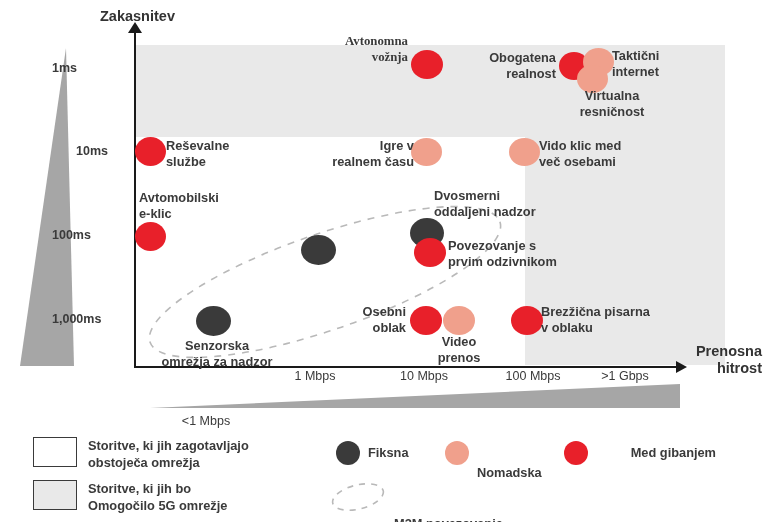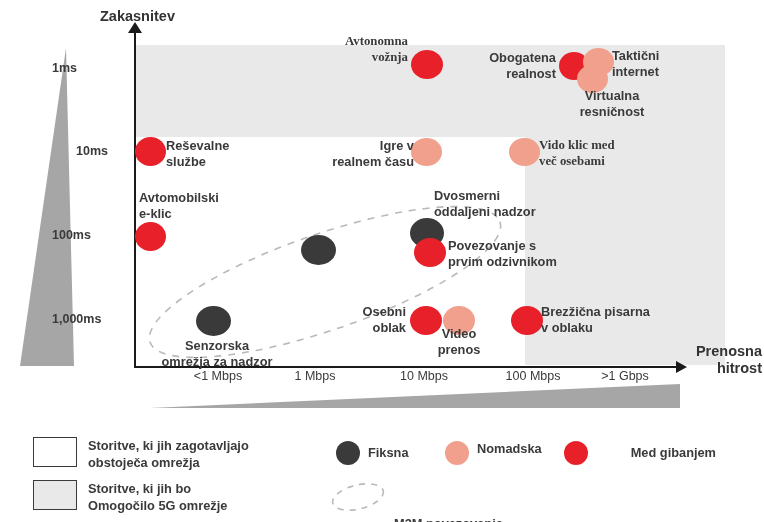--- a/index.html
+++ b/index.html
@@ -81,21 +81,21 @@
   <div class="axis-title" id="x-title">
     <div>Prenosna</div>
     <div>hitrost</div>
   </div>
 
   <div class="ytick" style="left:52px;top:61px;">1ms</div>
   <div class="ytick" style="left:52px;top:144px;margin-left:24px;">10ms</div>
   <div class="ytick" style="left:52px;top:228px;">100ms</div>
   <div class="ytick" style="left:52px;top:312px;">1,000ms</div>
 
-  <div class="xtick" style="left:170px;">&lt;1 Mbps</div>
+  <div class="xtick" style="left:158px;margin-top:45px;">&lt;1 Mbps</div>
   <div class="xtick" style="left:267px;">1 Mbps</div>
   <div class="xtick" style="left:376px;">10 Mbps</div>
   <div class="xtick" style="left:485px;">100 Mbps</div>
   <div class="xtick" style="left:577px;">&gt;1 Gbps</div>
 
   <svg id="m2m-svg" viewBox="0 0 400 185">
     <ellipse cx="200" cy="92" rx="185" ry="48" fill="none" stroke="#b9b9b9" stroke-width="1.6" stroke-dasharray="7,7" transform="rotate(-19 200 92)"></ellipse>
   </svg>
 
   <div class="bub c-mobile" style="left:411px;top:50px;width:32px;height:29px;"></div>
@@ -145,21 +145,21 @@
   <div class="plabel ta-l" style="left:139px;top:190px;width:120px;">
     <div>Avtomobilski</div>
     <div>e-klic</div>
   </div>
 
   <div class="plabel ta-r" style="left:318px;top:138px;width:96px;">
     <div>Igre v</div>
     <div>realnem času</div>
   </div>
 
-  <div class="plabel ta-l" style="left:539px;top:138px;width:120px;font-family:Liberation Serif, serif;">
+  <div class="plabel ta-l" style="left:539px;top:138px;width:120px;">
     <div>Vido klic med</div>
     <div>več osebami</div>
   </div>
 
 
   <div class="plabel ta-l" style="left:434px;top:188px;width:140px;">
     <div>Dvosmerni</div>
     <div>oddaljeni nadzor</div>
   </div>
 
@@ -171,21 +171,21 @@
   <div class="plabel ta-r" style="left:316px;top:304px;width:90px;">
     <div>Osebni</div>
     <div>oblak</div>
   </div>
 
   <div class="plabel ta-c" style="left:147px;top:338px;width:140px;">
     <div>Senzorska</div>
     <div>omrežja za nadzor</div>
   </div>
 
-  <div class="plabel ta-c" style="left:424px;top:326px;width:70px;text-align:center;">
+  <div class="plabel ta-c" style="left:424px;top:334px;width:70px;text-align:center;">
     <div>Video</div>
     <div>prenos</div>
   </div>
 
   <div class="plabel ta-l" style="left:541px;top:304px;width:150px;">
     <div>Brezžična pisarna</div>
     <div>v oblaku</div>
   </div>
 
   <div class="lg-box" style="left:33px;top:437px;"></div>
@@ -197,21 +197,21 @@
   <div class="lg-box filled" style="left:33px;top:480px;"></div>
   <div class="lg-txt" style="left:88px;top:481px;width:250px;">
     <div>Storitve, ki jih bo</div>
     <div>Omogočilo 5G omrežje</div>
   </div>
 
   <div class="lg-dot c-fixed" style="left:336px;top:441px;"></div>
   <div class="lg-txt" style="left:368px;top:445px;width:80px;">Fiksna</div>
 
   <div class="lg-dot c-nomad" style="left:445px;top:441px;"></div>
-  <div class="lg-txt" style="left:477px;top:441px;width:90px;">Nomadska</div>
+  <div class="lg-txt" style="left:477px;top:465px;width:90px;">Nomadska</div>
 
   <div class="lg-dot c-mobile" style="left:564px;top:441px;"></div>
   <div class="lg-txt" style="left:596px;top:445px;width:120px;text-align:right;">Med gibanjem</div>
 
   <svg style="position:absolute;left:328px;top:482px;width:60px;height:30px;">
     <ellipse cx="30" cy="15" rx="26" ry="12" fill="none" stroke="#b9b9b9" stroke-width="1.6" stroke-dasharray="6,6" transform="rotate(-14 30 15)"></ellipse>
   </svg>
   <div class="lg-txt" style="left:394px;top:516px;width:180px;">M2M povezovanje</div>
 
 </div>

